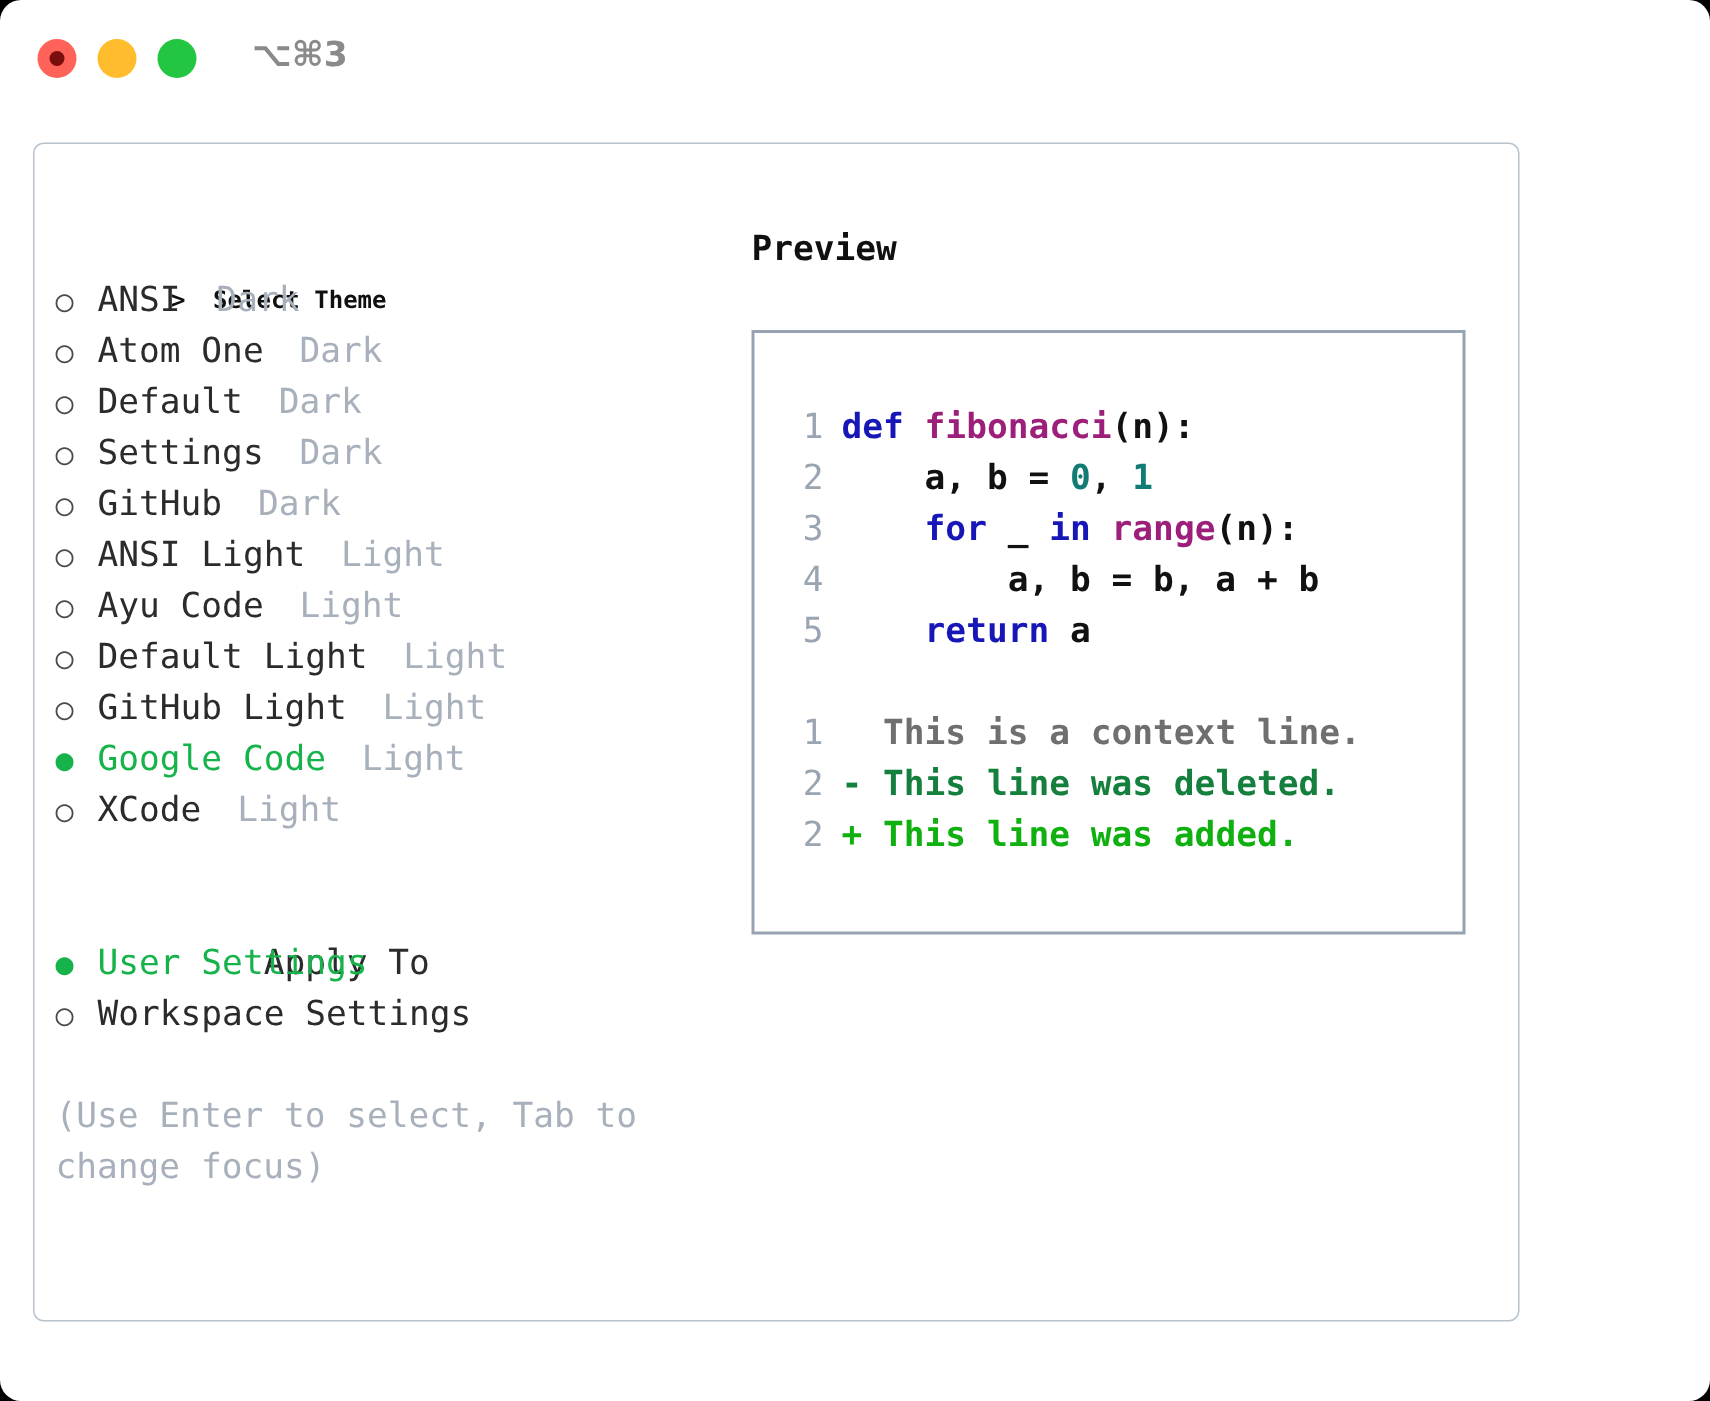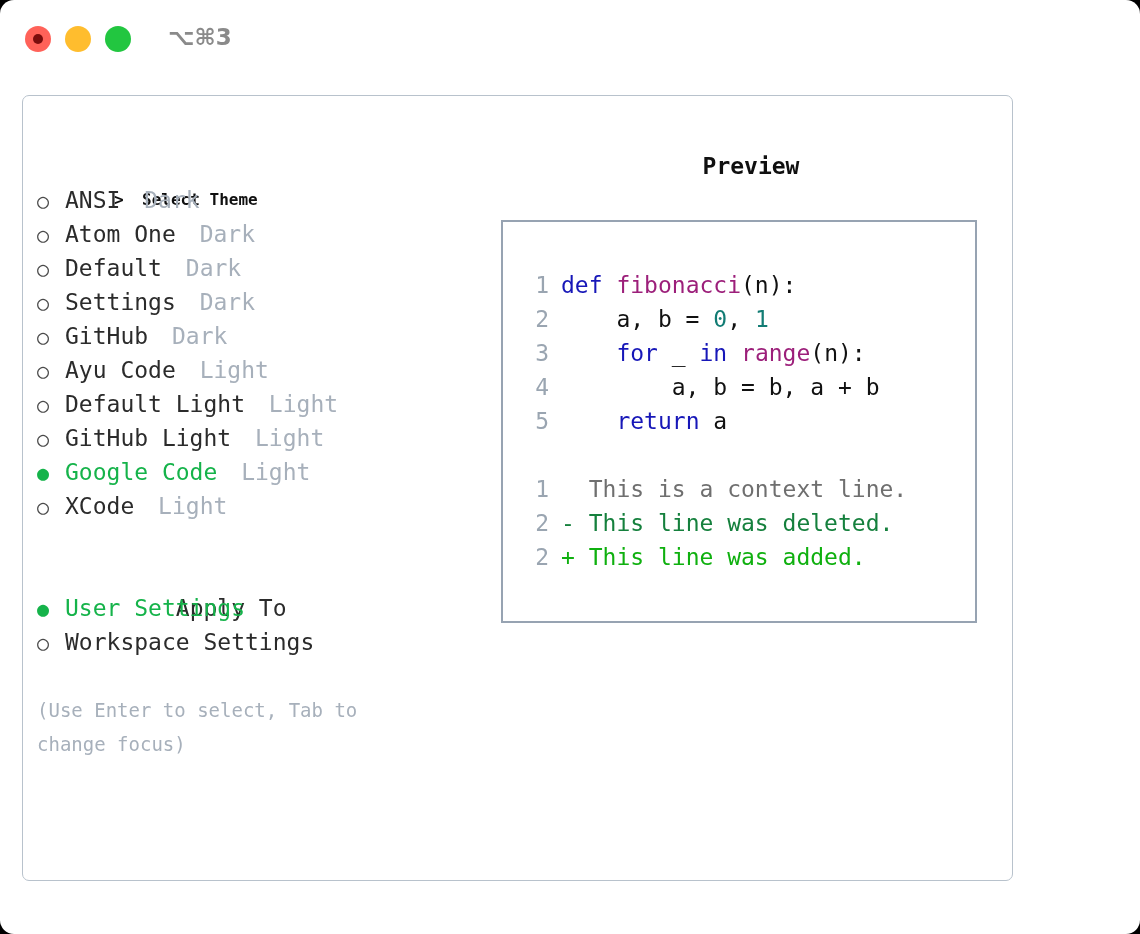--- a/index.html
+++ b/index.html
@@ -116,39 +116,38 @@
     line-height: 34px;
     font-size: 23px;
     color: #2b2b2b;
     white-space: pre;
   }
   #apply-head .caret { display: inline-block; width: 28px; }
 
   #hint {
     margin-top: 34px;
     width: 400px;
-    font-size: 19px;
+    font-size: 23px;
     line-height: 34px;
     color: #a7b0bb;
   }
 
   
   #right-col {
     position: absolute;
     left: 478px;
     top: 53px;
     width: 500px;
   }
   #preview-head {
     font-size: 23px;
     font-weight: bold;
     color: #101010;
     height: 34px;
     line-height: 34px;
-    text-align: center;
   }
   #preview-box {
     margin-top: 37px;
     width: 476px;
     height: 403px;
     border: 2px solid #97a3b2;
     box-sizing: border-box;
     background: #ffffff;
     padding-top: 46px;
   }
@@ -158,21 +157,21 @@
     font-size: 23px;
     white-space: pre;
     color: #111111;
   }
   .lineno {
     display: inline-block;
     width: 46px;
     text-align: right;
     color: #9aa5b1;
   }
-  .code-text { padding-left: 12px; }
+  .code-text { padding-left: 12px; font-weight: bold; }
 
   .tok-kw   { color: #1717b8; }
   .tok-fn   { color: #9c1f7a; }
   .tok-num  { color: #127c74; }
   .tok-pl   { color: #111111; }
 
   .diff-ctx { color: #6f6f6f; }
   .diff-del { color: #15803d; }
   .diff-add { color: #0fb00f; }
 </style>
@@ -195,20 +194,21 @@
       <div class="section-head">
         <span class="caret">&gt;</span><span>Select Theme</span>
       </div>
 
       <div id="theme-list">
           <div class="opt-row"><span class="marker">○</span><span class="opt-label">ANSI</span><span class="opt-variant"> Dark</span></div>
           <div class="opt-row"><span class="marker">○</span><span class="opt-label">Atom One</span><span class="opt-variant"> Dark</span></div>
           <div class="opt-row"><span class="marker">○</span><span class="opt-label">Default</span><span class="opt-variant"> Dark</span></div>
           <div class="opt-row"><span class="marker">○</span><span class="opt-label">Settings</span><span class="opt-variant"> Dark</span></div>
           <div class="opt-row"><span class="marker">○</span><span class="opt-label">GitHub</span><span class="opt-variant"> Dark</span></div>
+          <div class="opt-row"><span class="marker">○</span><span class="opt-label">ANSI Light</span><span class="opt-variant"> Light</span></div>
           <div class="opt-row"><span class="marker">○</span><span class="opt-label">Ayu Code</span><span class="opt-variant"> Light</span></div>
           <div class="opt-row"><span class="marker">○</span><span class="opt-label">Default Light</span><span class="opt-variant"> Light</span></div>
           <div class="opt-row"><span class="marker">○</span><span class="opt-label">GitHub Light</span><span class="opt-variant"> Light</span></div>
           <div class="opt-row selected"><span class="marker">●</span><span class="opt-label">Google Code</span><span class="opt-variant"> Light</span></div>
           <div class="opt-row"><span class="marker">○</span><span class="opt-label">XCode</span><span class="opt-variant"> Light</span></div>
         </div>
 
       <div class="spacer"></div>
 
       <div id="apply-head">

